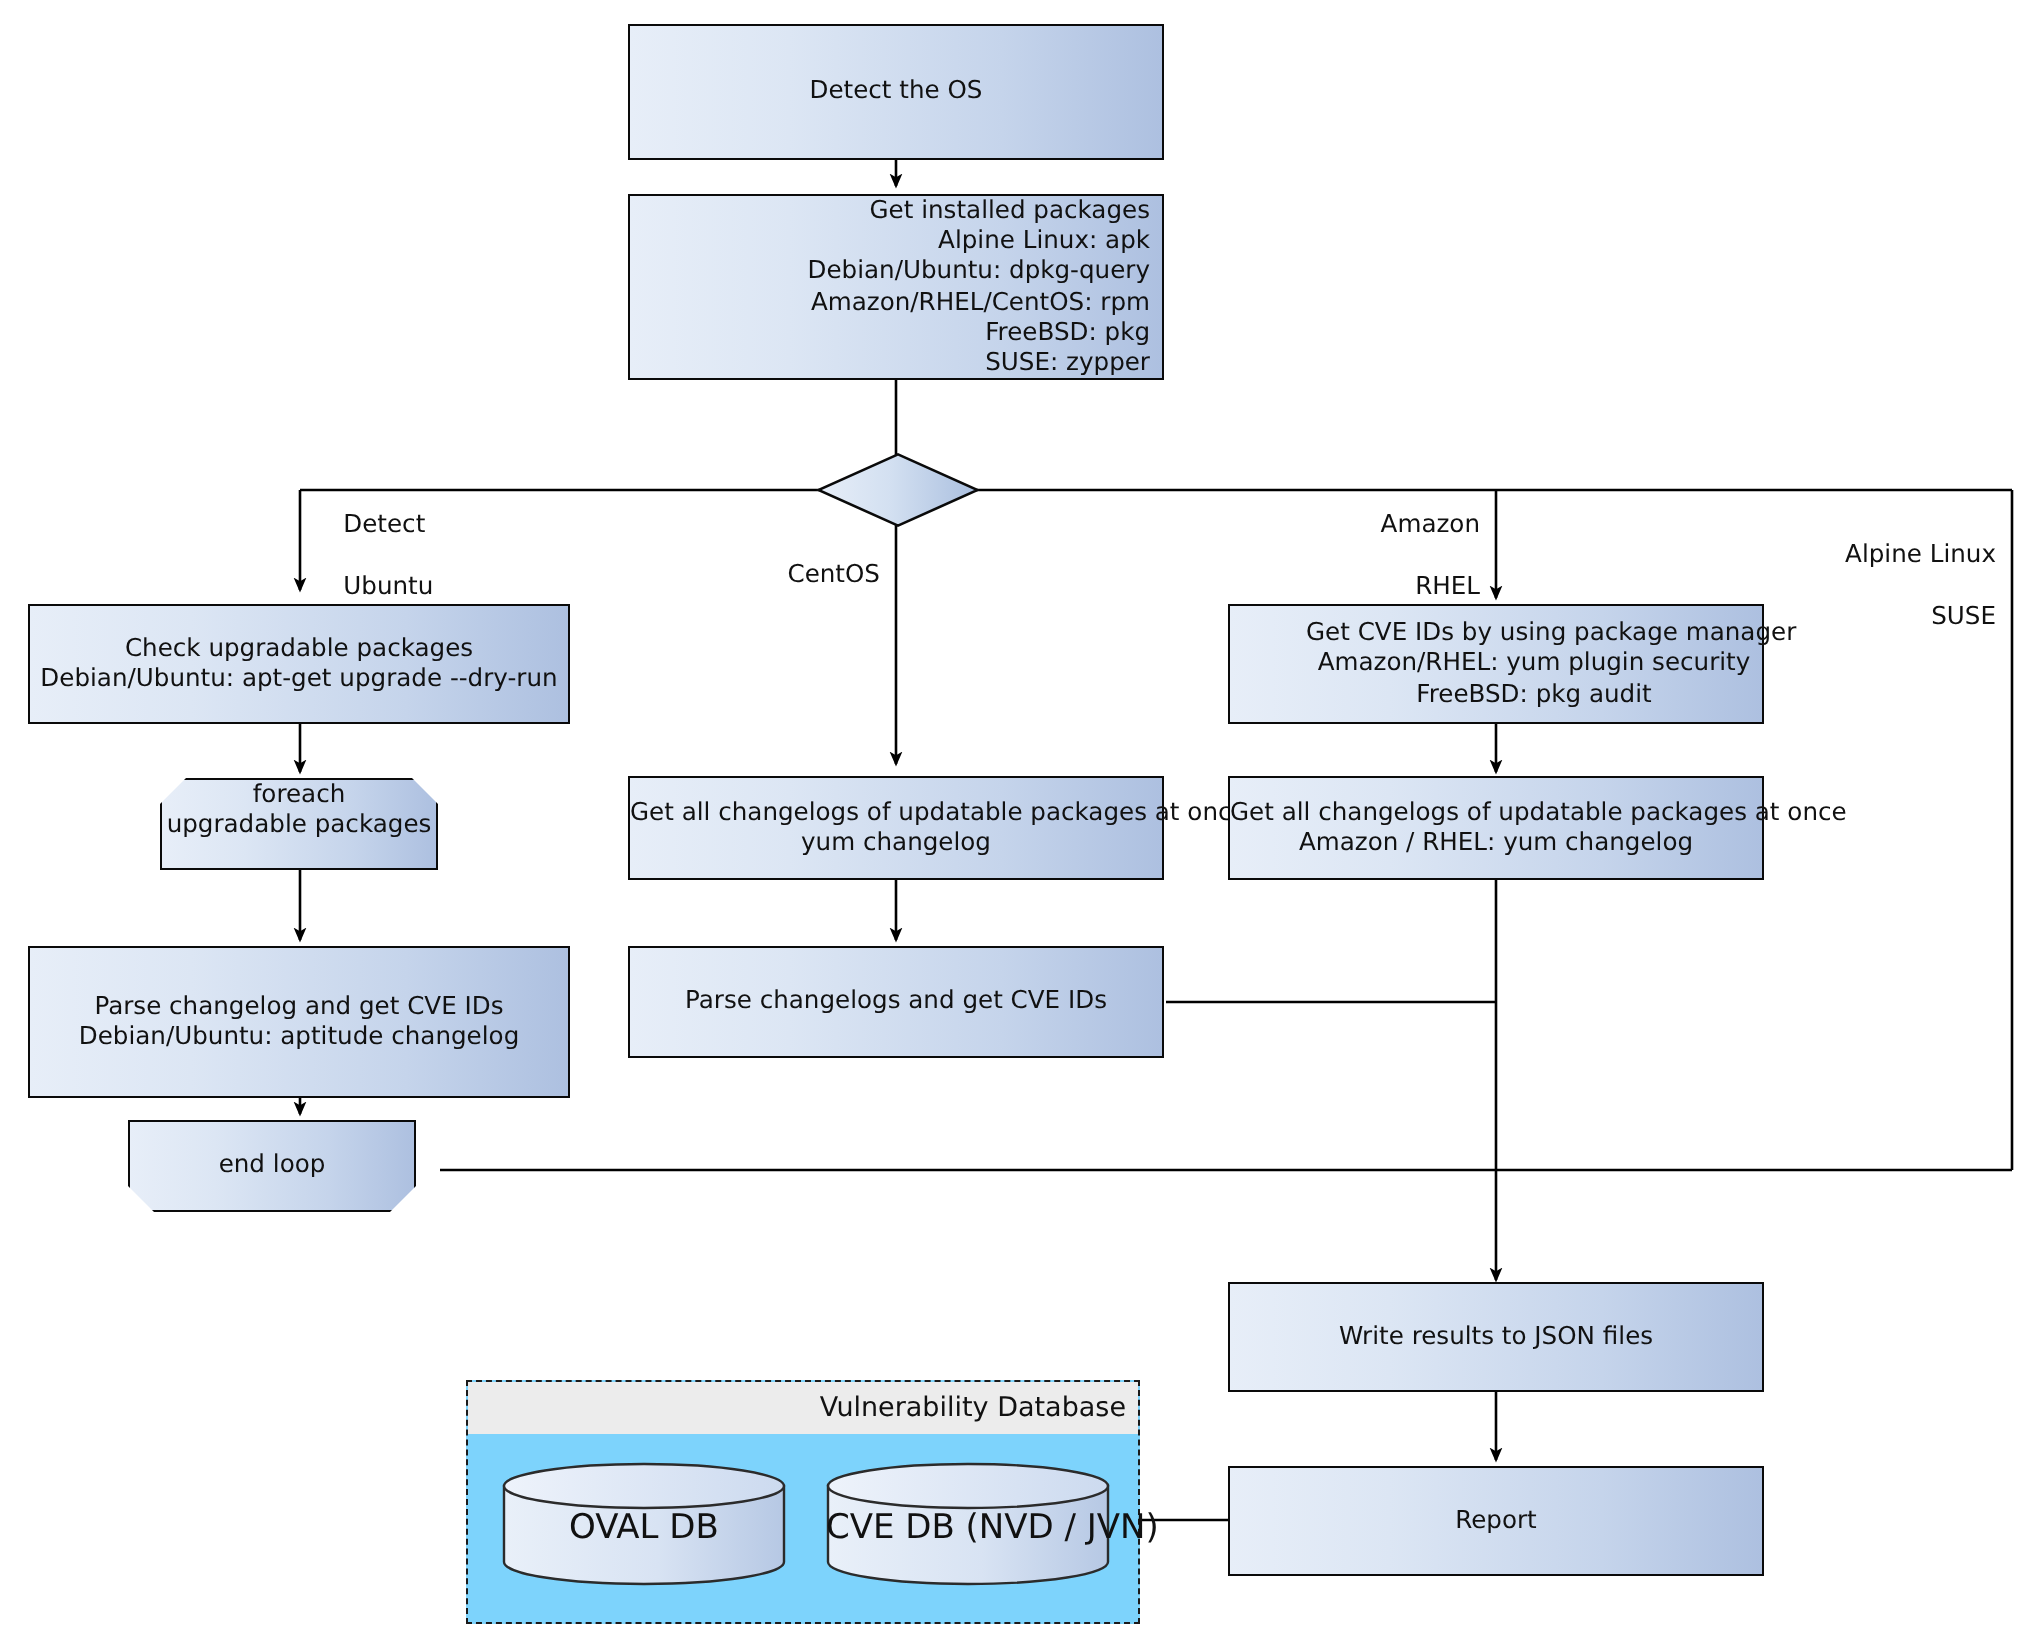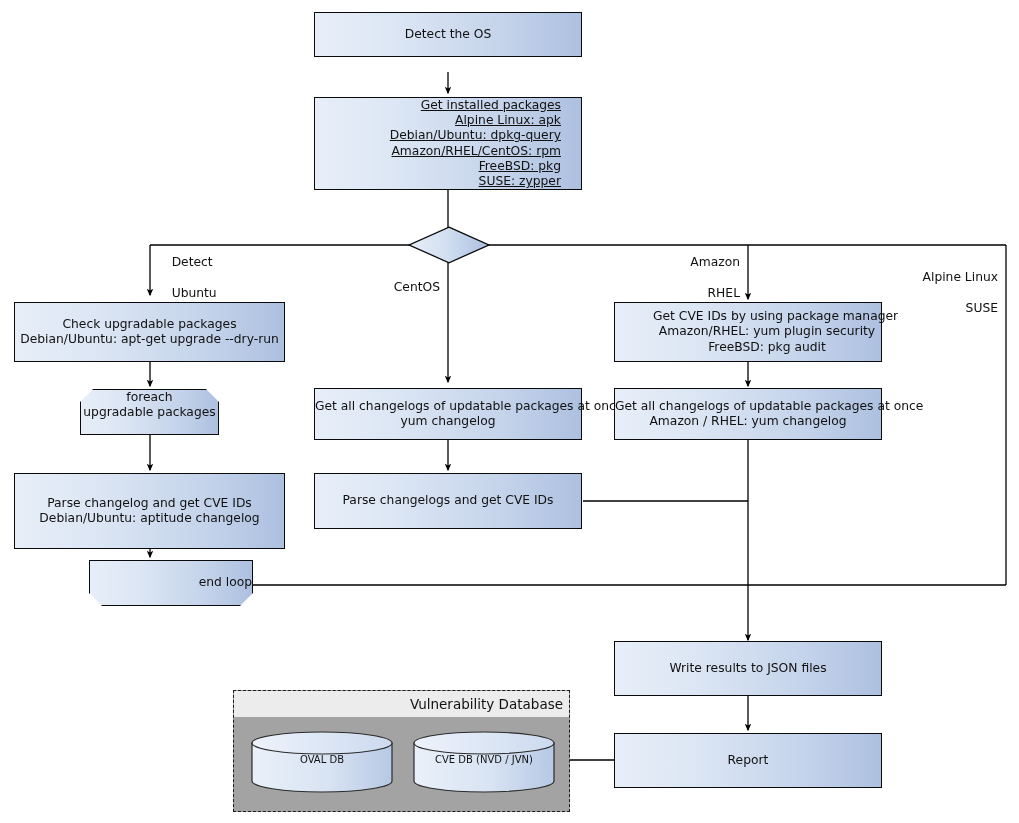--- a/index.html
+++ b/index.html
@@ -36,21 +36,21 @@
     text-align: center;
     color: #111111;
     font-size: 12.3px;
     line-height: 15.2px;
     white-space: nowrap;
   }
   .node .txt {
     display: block;
     width: 100%;
   }
-  .node.rightalign .txt { text-align: right; padding-right: 20px; text-decoration: underline; }
+  .node.rightalign .txt { text-align: right; padding-right: 6px; }
   .node.overflow { overflow: visible; }
 
   
   .loop-start {
     position: absolute;
     box-sizing: border-box;
     display: flex;
     align-items: flex-start;
     justify-content: center;
     text-align: center;
@@ -90,21 +90,21 @@
     white-space: pre;
   }
   .branch-label.ralign { text-align: right; }
   .branch-label.lalign { text-align: left; }
 
   
   .vdb-group {
     position: absolute;
     box-sizing: border-box;
     border: 1.6px dashed #1a1a1a;
-    background: #a3a3a3;
+    background: #7dd3fc;
   }
   .vdb-header {
     position: absolute;
     left: 0;
     top: 0;
     right: 0;
     height: 26px;
     background: #ececec;
     border-bottom: 0px solid transparent;
     display: flex;
@@ -113,21 +113,21 @@
     padding-right: 6px;
     box-sizing: border-box;
     font-size: 13.5px;
     color: #111111;
   }
   .cyl {
     position: absolute;
   }
   .cyl-label {
     position: absolute;
-    font-size: 10px;
+    font-size: 17px;
     color: #111111;
     text-align: center;
     white-space: nowrap;
   }
 </style>
 </head>
 <body>
 
 <div id="canvas">
 
@@ -162,21 +162,21 @@
       <line x1="583" y1="501" x2="748" y2="501"></line>
 
       <line x1="748" y1="362" x2="748" y2="386" marker-end="url(#arrow)"></line>
       <line x1="748" y1="440" x2="748" y2="640" marker-end="url(#arrow)"></line>
       <line x1="748" y1="696" x2="748" y2="730" marker-end="url(#arrow)"></line>
 
       <line x1="570" y1="760" x2="614" y2="760"></line>
     </g>
   </svg>
 
-  <div class="node" style="left:314px; top:12px; width:268px; height:45px;">
+  <div class="node" style="left:314px; top:12px; width:268px; height:68px;">
     <span class="txt">Detect the OS</span>
   </div>
 
   <div class="node rightalign" style="left:314px; top:97px; width:268px; height:93px;">
     <span class="txt">
       <span>Get installed packages</span><br>
       <span>Alpine Linux: apk</span><br>
       <span>Debian/Ubuntu: dpkg-query</span><br>
       <span>Amazon/RHEL/CentOS: rpm</span><br>
       <span>FreeBSD: pkg</span><br>
@@ -227,21 +227,21 @@
     </span>
   </div>
 
   <div class="node" style="left:14px; top:473px; width:271px; height:76px;">
     <span class="txt">
       <span>Parse changelog and get  CVE IDs</span><br>
       <span>Debian/Ubuntu: aptitude changelog</span>
     </span>
   </div>
 
-  <div class="loop-end" style="left:89px; top:560px; width:164px; height:46px;justify-content:flex-end;">
+  <div class="loop-end" style="left:64px; top:560px; width:144px; height:46px;">
     <span class="txt">end loop</span>
   </div>
 
   <div class="node overflow" style="left:314px; top:388px; width:268px; height:52px;">
     <span class="txt">
       <span>Get all changelogs of updatable packages at once</span><br>
       <span>yum changelog</span>
     </span>
   </div>
 

